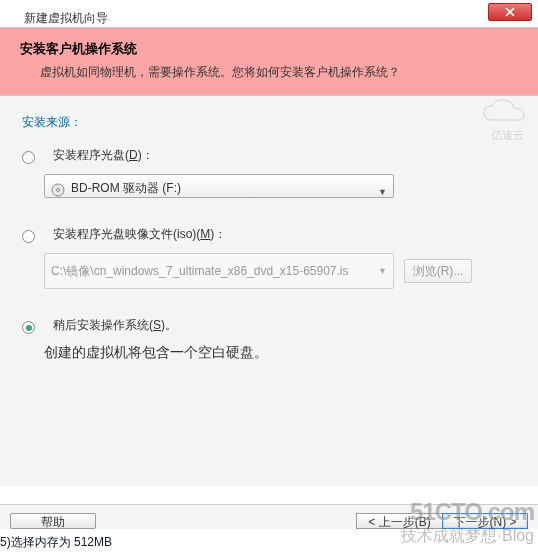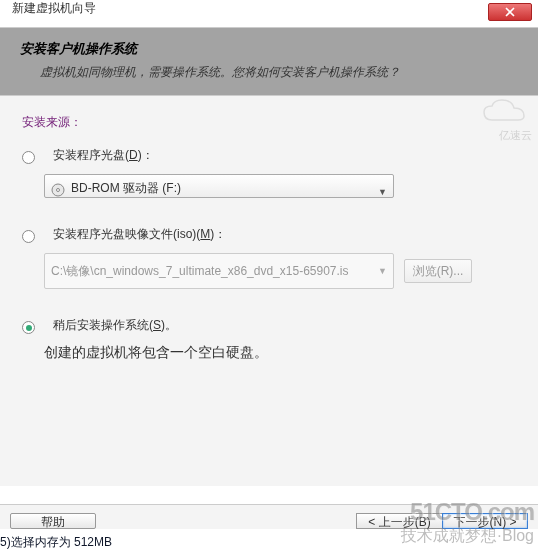--- a/index.html
+++ b/index.html
@@ -1,25 +1,25 @@
 <!DOCTYPE html>
 <html><head>
 <meta charset="utf-8">
 <style>
   * { box-sizing: border-box; margin: 0; padding: 0; }
   body { font-family: "Microsoft YaHei", SimSun, Arial, sans-serif; font-size: 12px; background: #fff; width: 538px; height: 553px; position: relative; overflow: hidden; }
-  .titlebar { background: #fff; border-bottom: 1px solid #ccc; height: 28px; display: flex; align-items: flex-start; padding-left: 12px; position: relative; }
+  .titlebar { background: #fff; border-bottom: 1px solid #ccc; height: 28px; display: flex; align-items: flex-end; padding-left: 24px; position: relative; }
   .title-text { color: #333; font-size: 12px; }
   .close-btn { position: absolute; right: 6px; top: 3px; width: 44px; height: 18px; background: linear-gradient(#e77, #c33); border: 1px solid #a22; border-radius: 2px; display: flex; align-items: center; justify-content: center; }
   .close-x { width: 10px; height: 10px; }
-  .header { background: #a3a3a3; padding: 12px 20px 14px 20px; border-bottom: 1px solid #ccc; font-style: italic; }
+  .header { background: #fca5a5; padding: 12px 20px 14px 20px; border-bottom: 1px solid #ccc; }
   .header-title { font-weight: bold; font-size: 13px; color: #000; margin-bottom: 6px; }
   .header-sub { font-size: 12px; color: #333; padding-left: 20px; }
   .content { padding: 18px 22px 10px 22px; background: #f4f4f4; min-height: 390px; }
-  .src-label { font-size: 12px; color: #701a75; margin-bottom: 16px; }
+  .src-label { font-size: 12px; color: #0369a1; margin-bottom: 16px; }
   .option { margin-bottom: 10px; display: flex; align-items: flex-end; gap: 18px; }
   .radio { width: 13px; height: 13px; border: 1px solid #888; border-radius: 50%; background: #fff; display: inline-flex; align-items: center; justify-content: center; flex-shrink: 0; }
   .radio.checked::after { content: ""; width: 6px; height: 6px; background: #3a7; border-radius: 50%; display: block; }
   .opt-label { font-size: 12px; color: #333; }
   .opt-label u { text-decoration: underline; }
   .combo { margin: 8px 0 28px 22px; width: 350px; height: 24px; border: 1px solid #aaa; background: linear-gradient(#fff,#eee); display: flex; align-items: flex-end; padding: 0 6px; position: relative; border-radius: 2px; }
   .combo .disc-icon { width: 14px; height: 14px; margin-right: 6px; }
   .combo-text { flex: 1; font-size: 12px; color: #333; }
   .combo-arrow { font-size: 9px; color: #555; }
   .iso-row { display: flex; align-items: center; gap: 10px; margin: 8px 0 28px 22px; }
@@ -34,21 +34,21 @@
   .btn-row-right { display: flex; gap: 0; }
   .btn-row-right .btn { border-radius: 0; }
   .btn-row-right .btn:first-child { border-right: none; }
   .btn.default { border: 1px solid #3a7fd5; box-shadow: 0 0 2px #6ab0ff inset; }
   .caption { position: absolute; bottom: 2px; left: 0; font-size: 12px; color: #0f172a; }
   .watermark { position: absolute; right: 4px; bottom: 6px; opacity: 0.55; pointer-events: none; text-align: right; }
   .wm-main { font-size: 24px; font-weight: 900; font-family: Arial, sans-serif; color: #888; letter-spacing: -1px; text-shadow: 1px 1px 0 #eee; }
   .wm-sub { font-size: 16px; color: #888; }
   .wm-cloud { position: absolute; right: 10px; top: 98px; width: 48px; height: 30px; opacity: 0.4; }
   .wm-cloud svg { width: 100%; height: 100%; }
-  .wm-cloud-text { position: absolute; right: 6px; top: 128px; font-size: 11px; color: #bbb; opacity: 0.6; }
+  .wm-cloud-text { position: absolute; right: 14px; top: 128px; font-size: 11px; color: #bbb; opacity: 0.6; }
 </style>
 </head>
 <body>
 
 <div class="titlebar">
   <span class="title-text">新建虚拟机向导</span>
   <div class="close-btn">
     <svg class="close-x" viewBox="0 0 10 10">
         <path d="M1 1 L9 9 M9 1 L1 9" stroke="#fff" stroke-width="1.6"></path>
       </svg>

